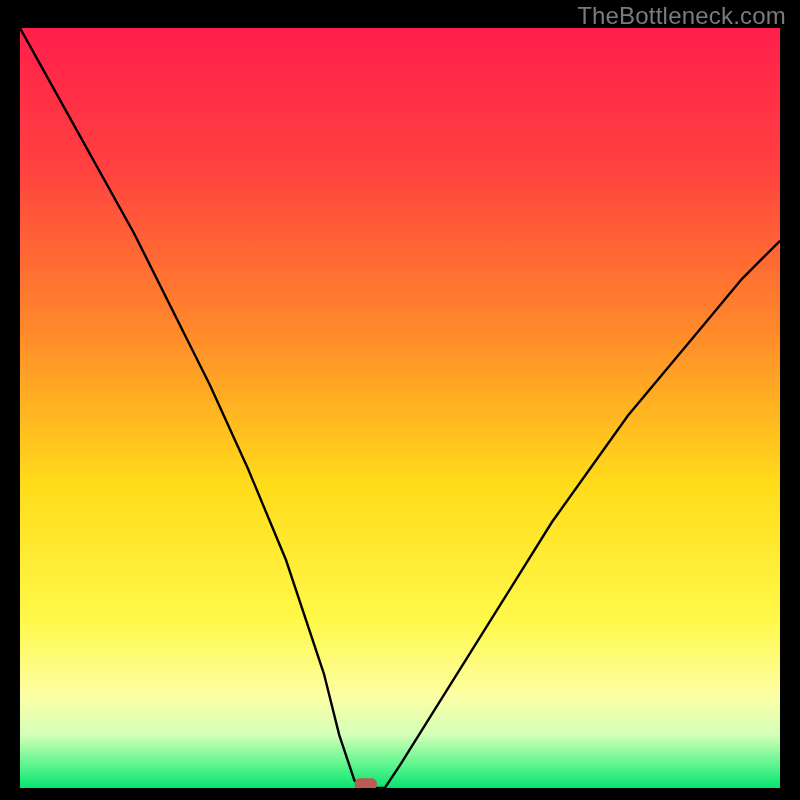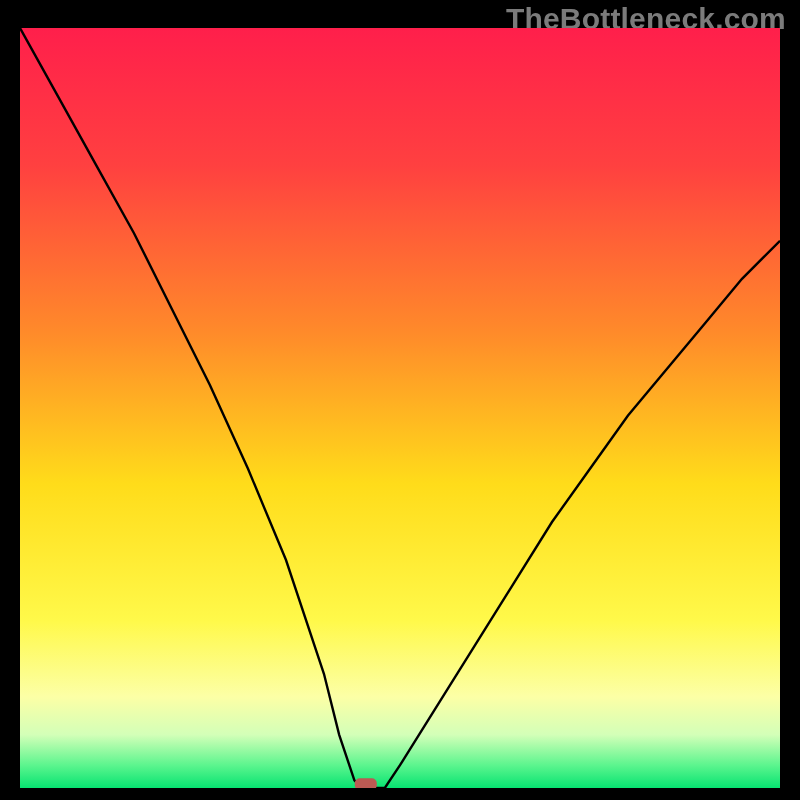--- a/index.html
+++ b/index.html
@@ -16,22 +16,22 @@
     top: 0;
     width: 800px;
     height: 800px;
     background: #000;
   }
   .watermark {
     position: absolute;
     top: 2px;
     right: 14px;
     font-family: Arial, Helvetica, sans-serif;
-    font-size: 30px;
-    font-weight: 700;
+    font-size: 24px;
+    font-weight: 400;
     color: #7b7b7b;
     letter-spacing: 0.2px;
   }
   svg.chart {
     position: absolute;
     left: 20px;
     top: 28px;
     width: 760px;
     height: 760px;
     display: block;

